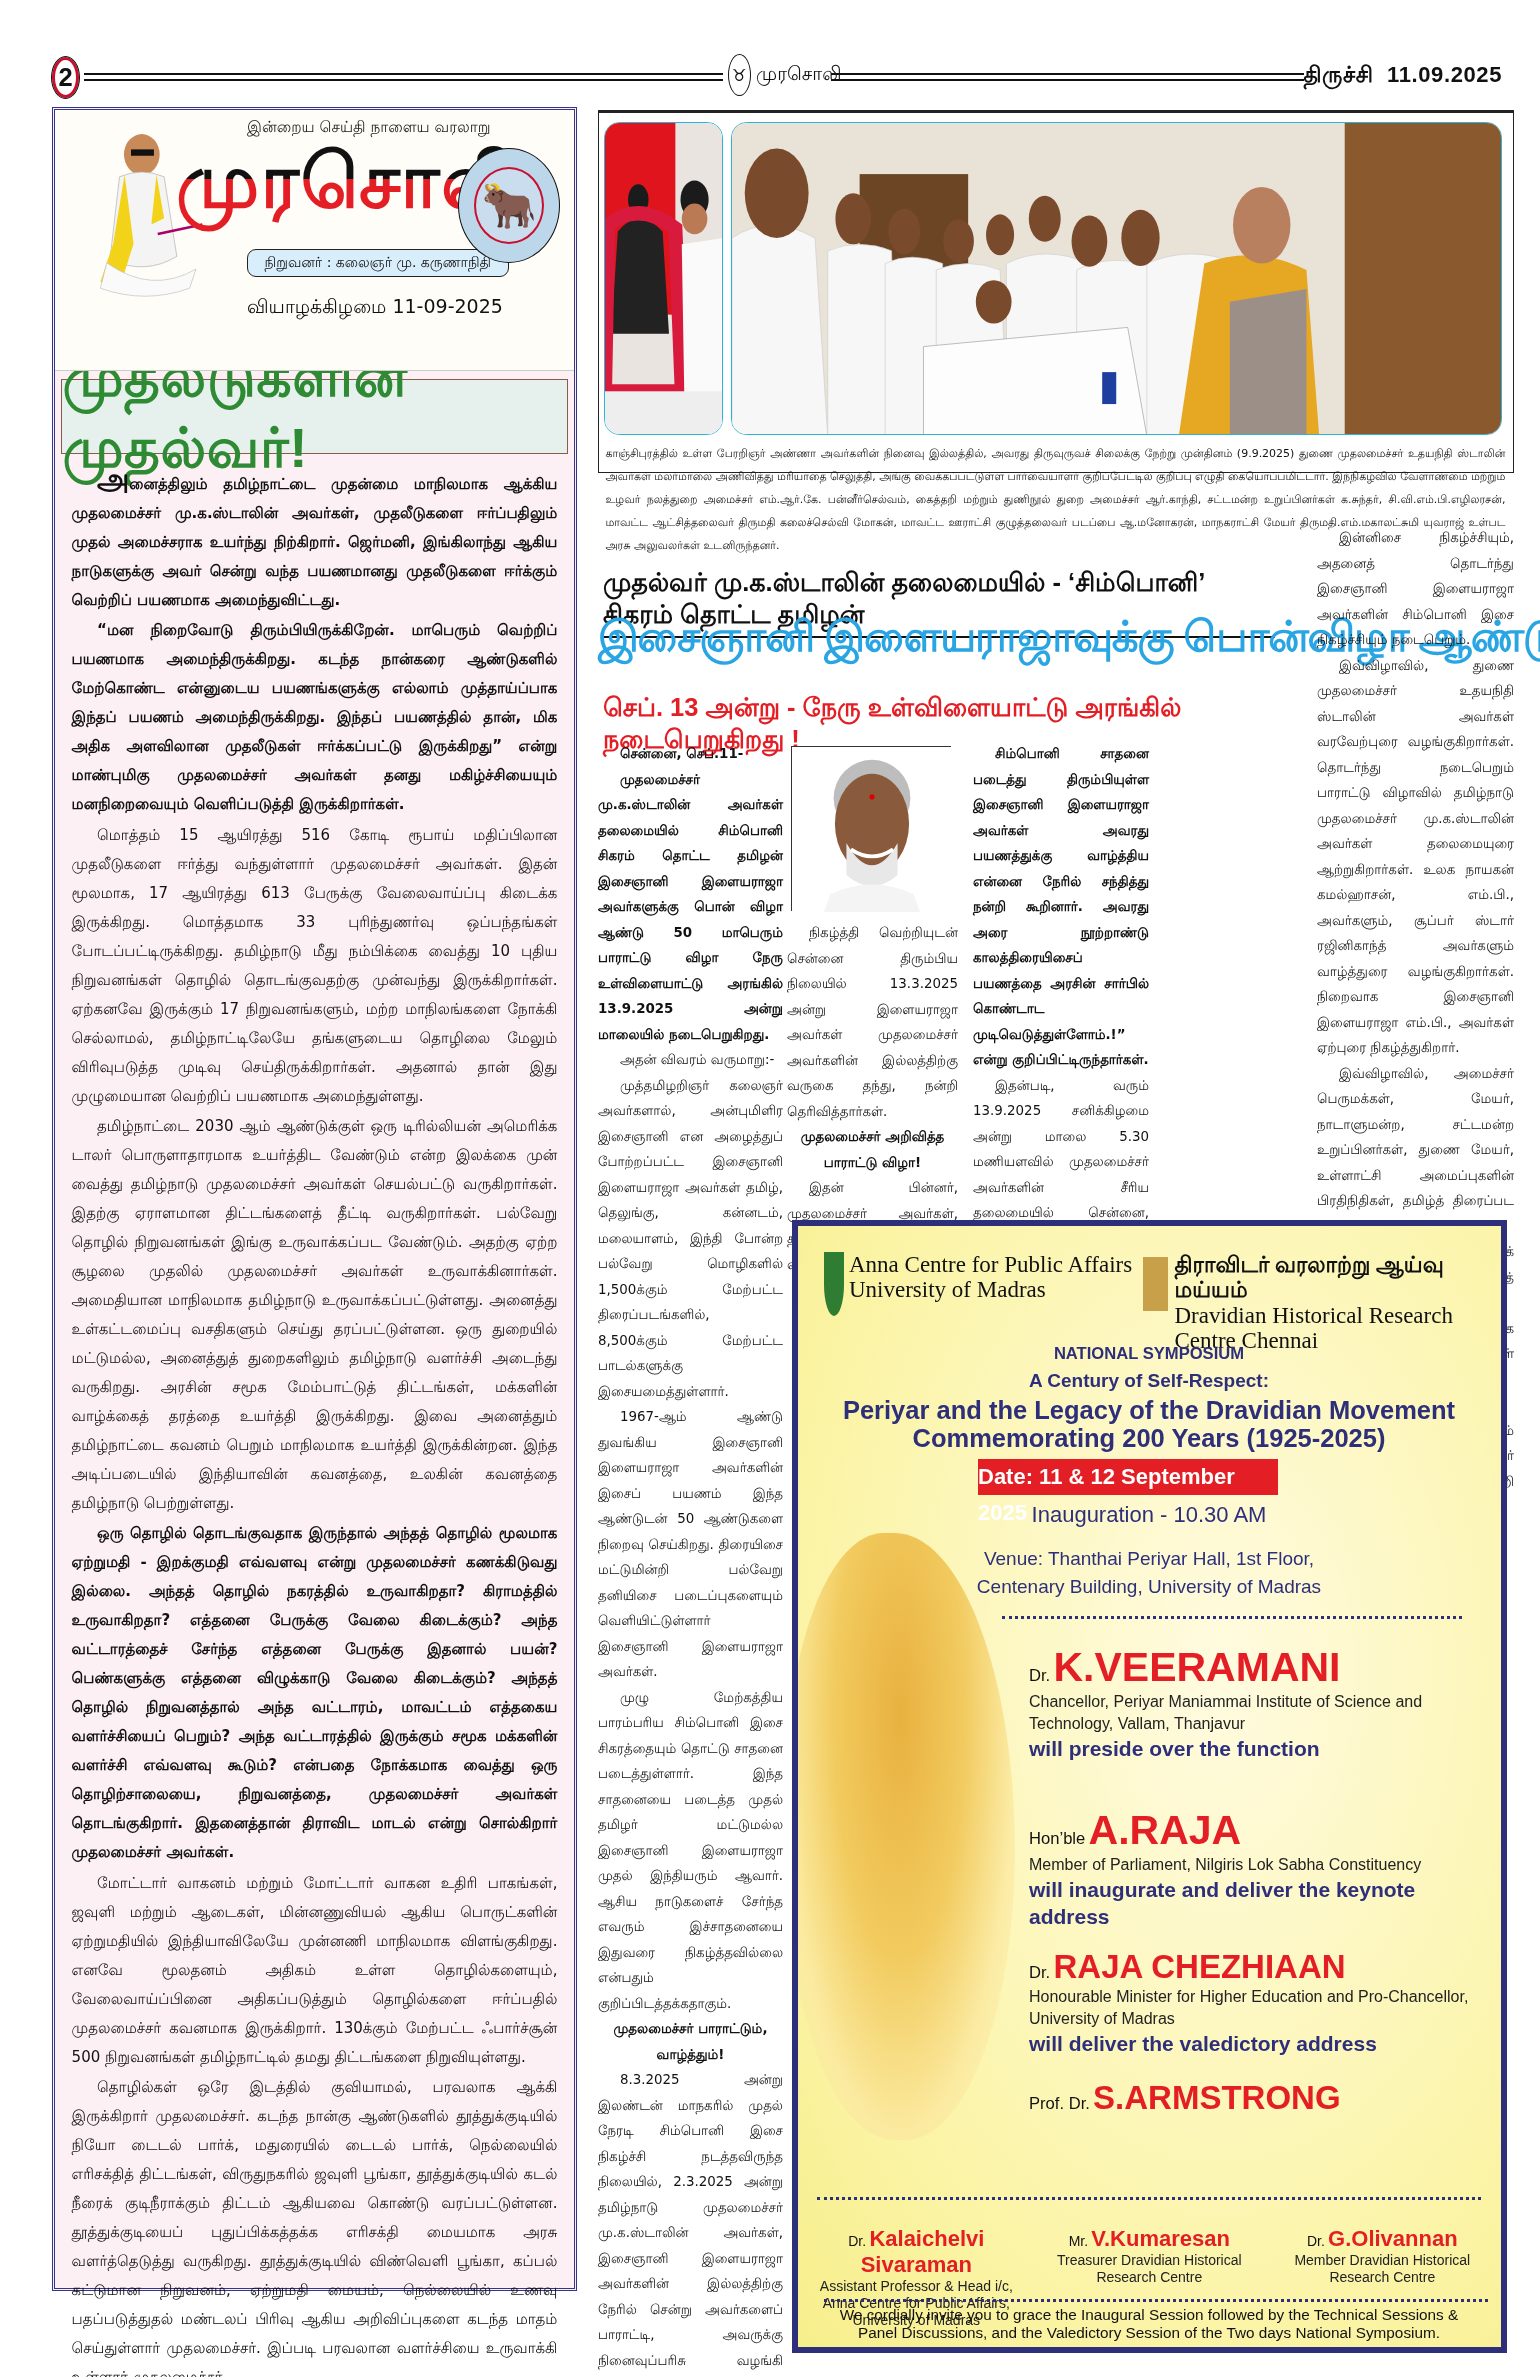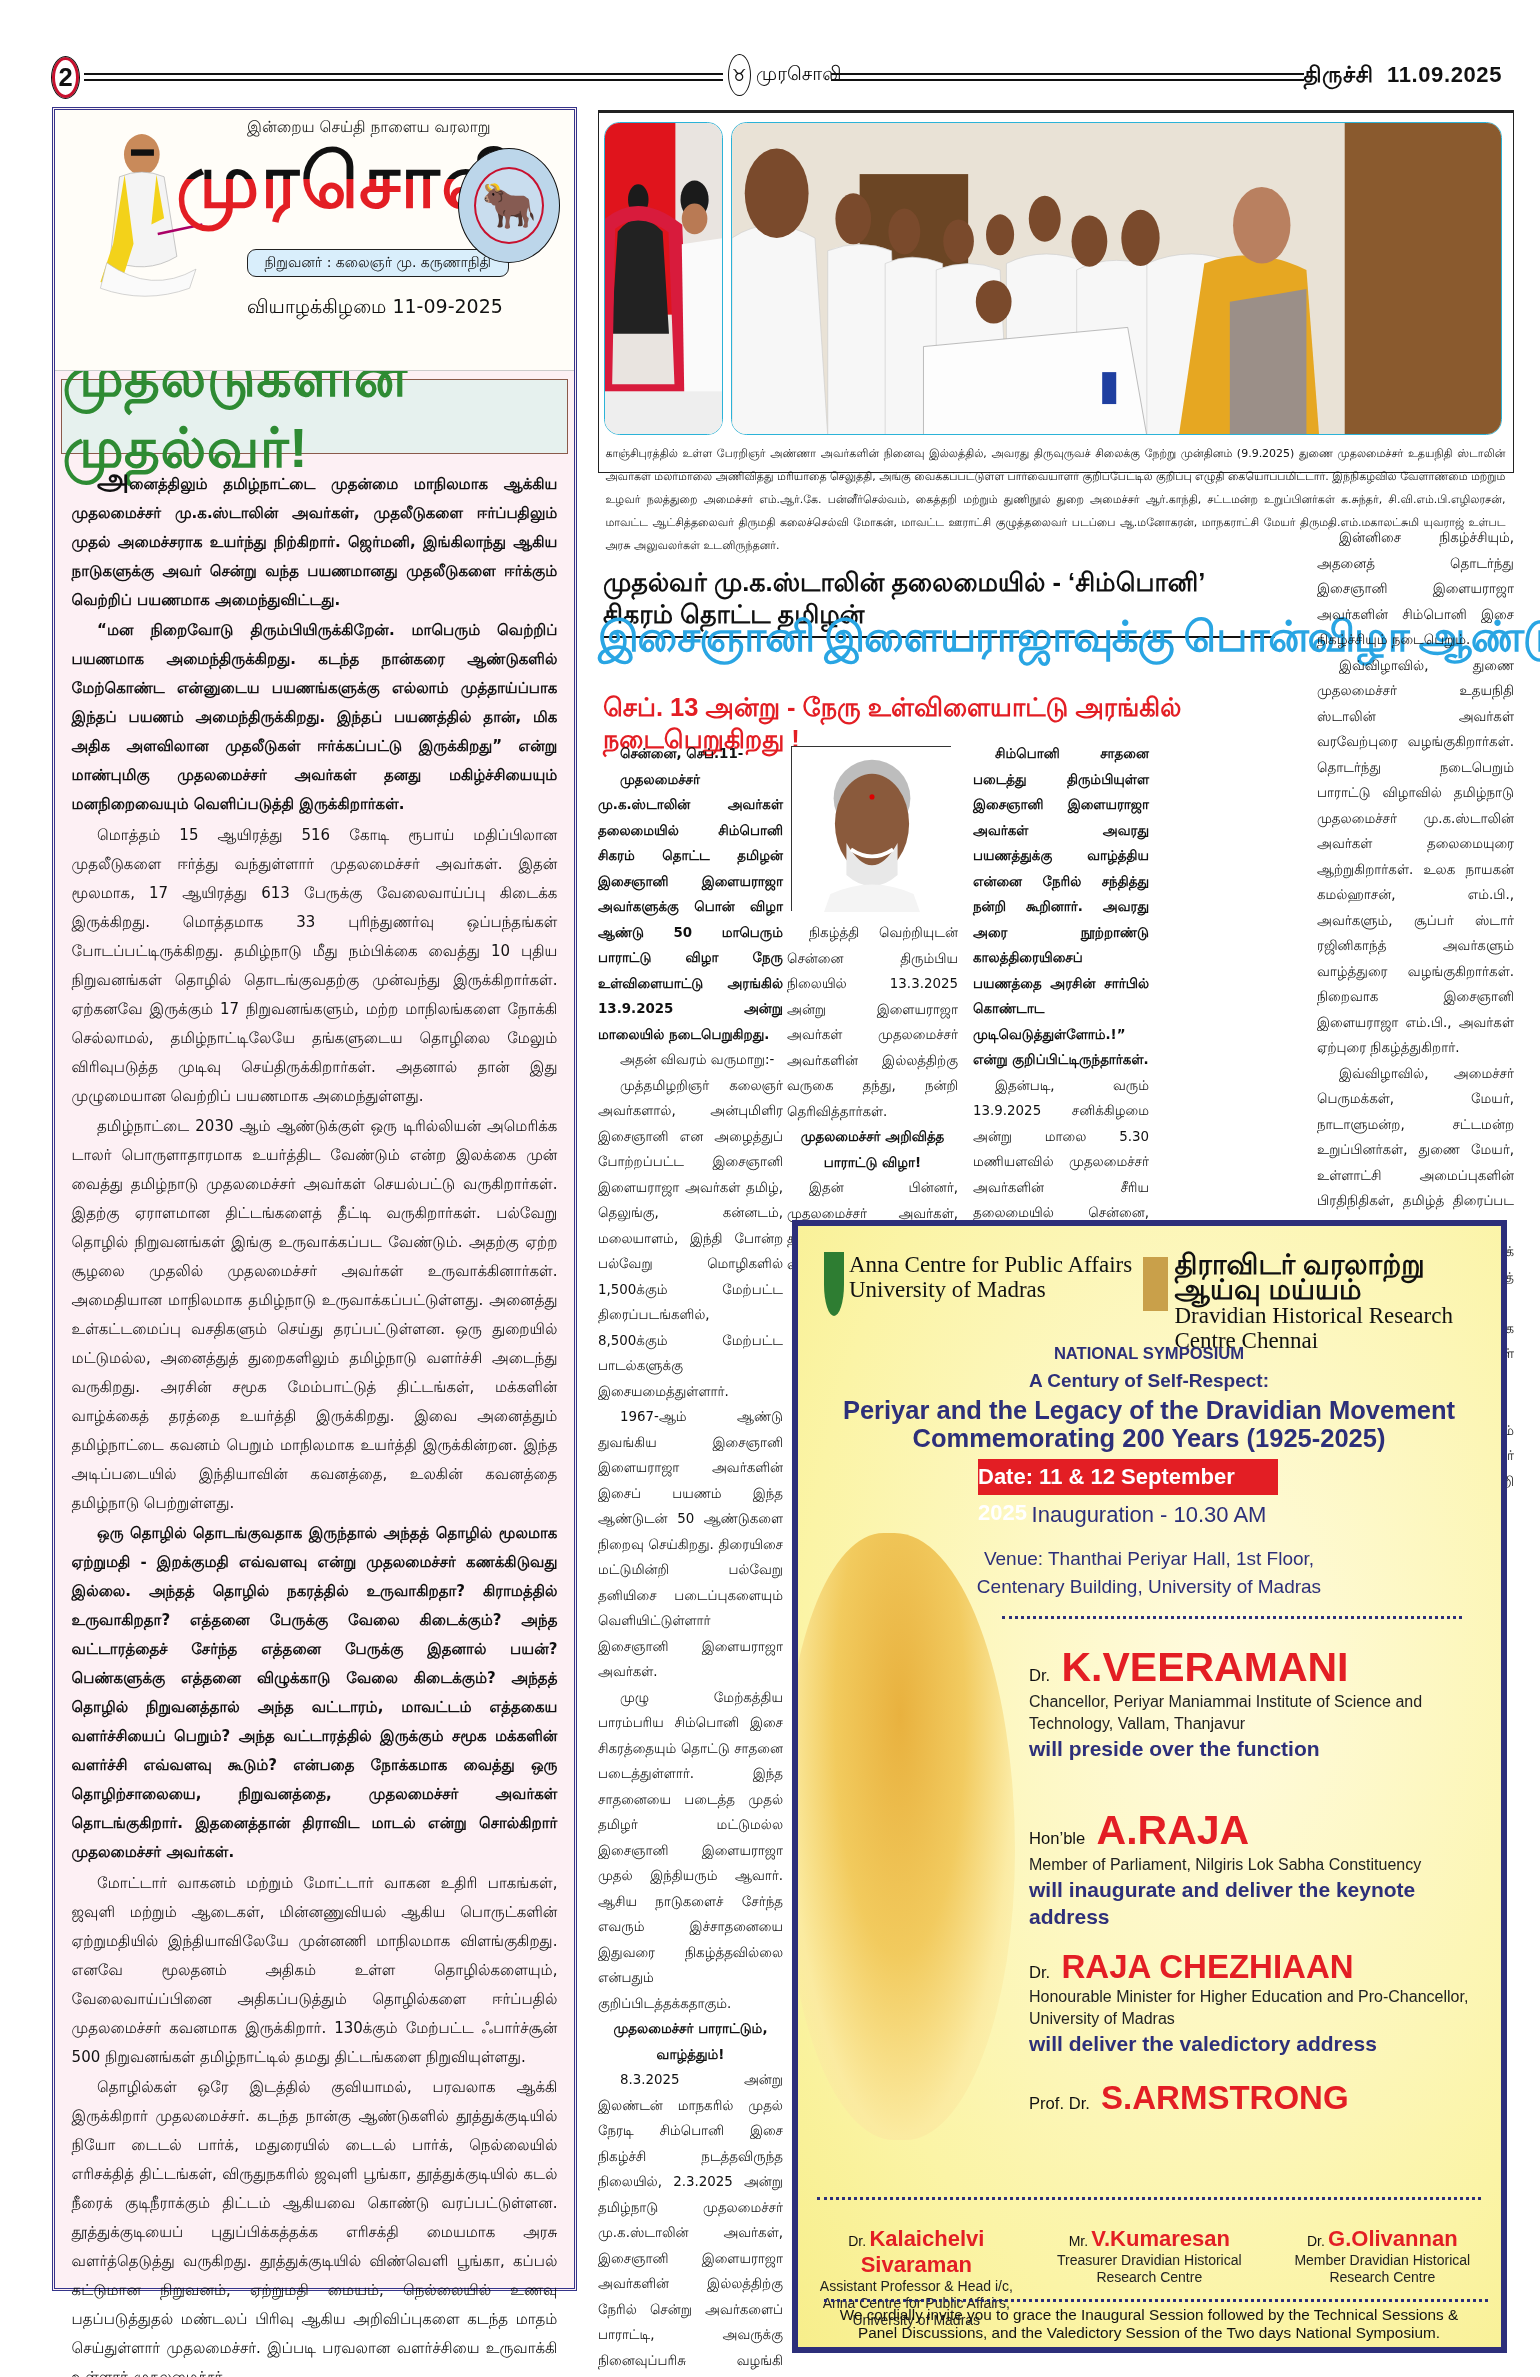--- a/index.html
+++ b/index.html
@@ -55,35 +55,35 @@
   .c4 { left: 1162px; top: 525px; width: 160px; }
 
   
   .ad { position: absolute; left: 792px; top: 1220px; width: 715px; height: 1133px; border: 6.4px solid #2d2f7a; background: radial-gradient(ellipse at 60% 40%, #fffbe0 0%, #fbf4a6 70%, #f7ee8b 100%); overflow: hidden; }
   .ad-periyar { position: absolute; left: -12.8px; top: 307px; width: 230px; height: 607px; border-radius: 45% 55% 50% 50%; background: radial-gradient(ellipse at 50% 30%, #e5a52a 0%, #f0c350 40%, #fbe9a0 70%, rgba(255,255,255,0) 90%); opacity: .85; }
   .ad-logos { position: absolute; left: 25.5px; top: 25.5px; width: 664px; }
   .u-crest { position: absolute; left: 0; top: 0; width: 20.4px; height: 64px; background: #2e7d32; border-radius: 0 0 50% 50%; }
   .u-text { position: absolute; left: 25.5px; top: 0; font: 23px "Liberation Serif", serif; line-height: 25.5px; }
   .d-crest { position: absolute; left: 319px; top: 5.1px; width: 25.5px; height: 54px; background: #c9a04a; }
   .d-text { position: absolute; left: 351px; top: 0; font: 23px "Liberation Serif", serif; line-height: 25.5px; }
-  .d-text .ta { font-weight: bold; font-family: Liberation Sans, sans-serif; font-size: 28px; }
+  .d-text .ta { font-weight: bold; font-family: Liberation Serif, serif; font-size: 22px; }
   .ad-center { position: absolute; left: 0; width: 702px; text-align: center; color: #2d2f7a; font-family: "Liberation Sans", sans-serif; font-weight: bold; }
   .sym { top: 118px; font-size: 16.6px; }
   .sym2 { top: 144px; font-size: 19px; }
   .sym3 { top: 170px; font-size: 25.5px; line-height: 28px; }
   .date-btn { position: absolute; left: 180px; top: 233px; width: 300px; height: 36px; background: #e31e24; color: #fff; text-align: left; font: bold 22px "Liberation Sans", sans-serif; line-height: 36px; }
   .inaug { top: 276px; font-size: 22px; font-weight: normal; }
   .venue { top: 319px; font-size: 19px; font-weight: normal; line-height: 28px; }
   .dots { position: absolute; height: 0; border-top: 3.2px dotted #2d2f7a; }
   .d1 { left: 204px; width: 460px; top: 390px; }
   .d2 { left: 19px; width: 664px; top: 897px; }
   .d3 { left: 25.5px; width: 664px; top: 1015px; }
   .speaker { position: absolute; left: 231px; width: 460px; }
   .sp-title { font: 16.6px "Liberation Sans", sans-serif; }
-  .sp-name { font: bold 41px "Liberation Sans", sans-serif; color: #e31e24; margin-left: 8px; }
+  .sp-name { font: bold 41px "Liberation Sans", sans-serif; color: #e31e24; }
   .sp-role { font: 16px "Liberation Sans", sans-serif; line-height: 22px; color: #222; }
   .sp-act { font: bold 21px "Liberation Sans", sans-serif; color: #2d2f7a; line-height: 27px; }
   .s1 { top: 418px; } .s2 { top: 581px; } .s3 { top: 722px; } .s4 { top: 833px; }
   .sp-name.sm { font-size: 33px; }
   .members { position: absolute; left: 12.8px; top: 926px; width: 677px; display: flex; justify-content: space-between; }
   .mem { text-align: center; width: 211px; }
   .mem .mt { font: 14px "Liberation Sans", sans-serif; }
   .mem .mn { font: bold 22px "Liberation Sans", sans-serif; color: #e31e24; }
   .mem .mr { font: 14px "Liberation Sans", sans-serif; line-height: 17px; color: #222; }
   .invite { position: absolute; left: 25.5px; top: 1038px; width: 651px; text-align: center; font: 18px "Liberation Sans", sans-serif; line-height: 23.6px; color: #111; }

